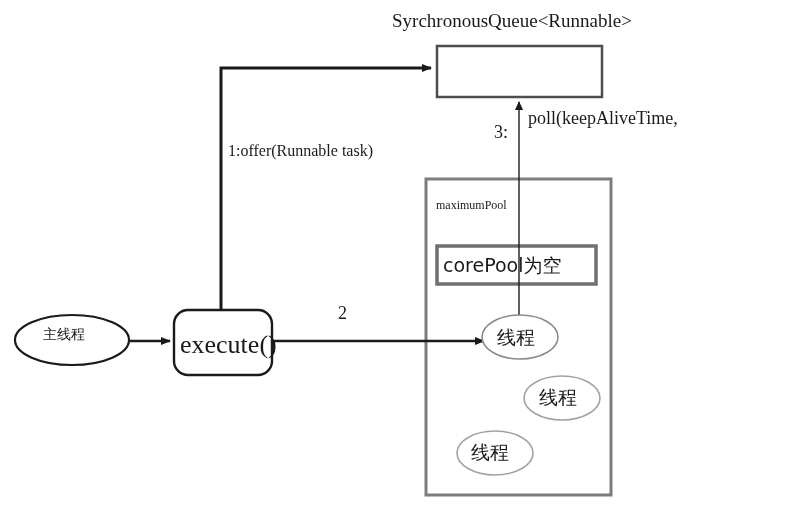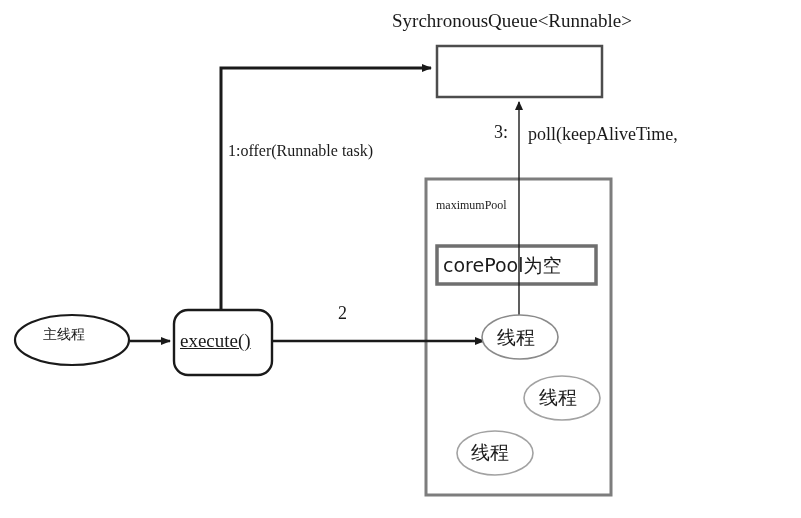--- a/index.html
+++ b/index.html
@@ -43,21 +43,20 @@
   }
   #poll-step-label {
     left: 494px;
     top: 122px;
     font-size: 18px;
   }
   #poll-label-line1 {
     left: 528px;
     top: 108px;
     font-size: 18px;
-    margin-top: 16px;
   }
   #poll-label-line2 {
     left: 528px;
     top: 143px;
     font-size: 18px;
   }
   #step2-label {
     left: 338px;
     top: 303px;
     font-size: 18px;
@@ -73,22 +72,21 @@
     font-size: 19px;
   }
   #main-thread-label {
     left: 43px;
     top: 326px;
     font-size: 14px;
   }
   #execute-label {
     left: 180px;
     top: 330px;
-    font-size: 19px;
-    text-decoration: underline;
+    font-size: 26px;
   }
   #thread-1-label {
     left: 497px;
     top: 325px;
     font-size: 19px;
   }
   #thread-2-label {
     left: 539px;
     top: 385px;
     font-size: 19px;

